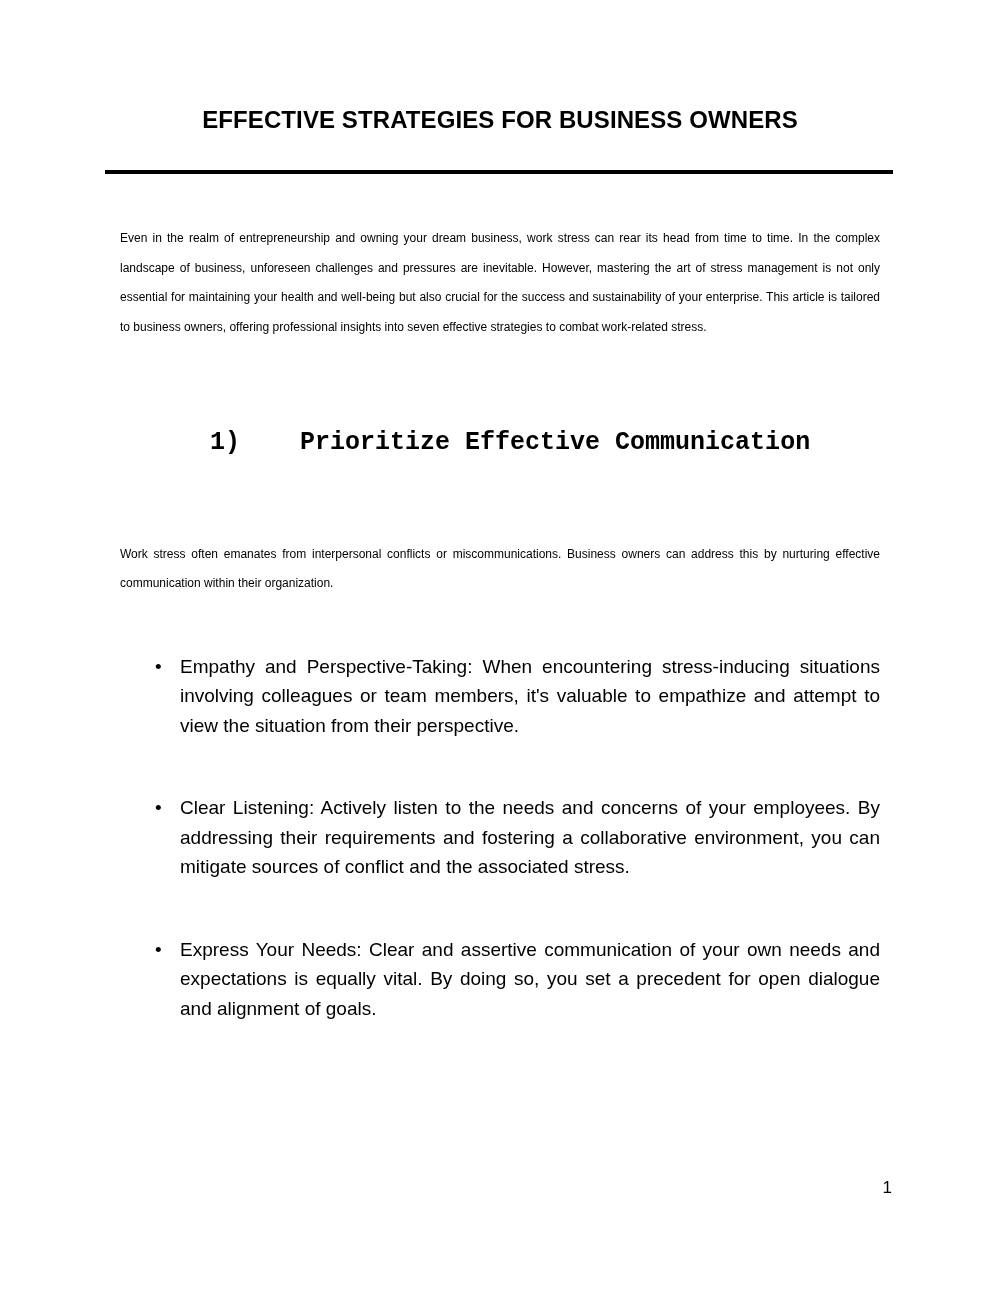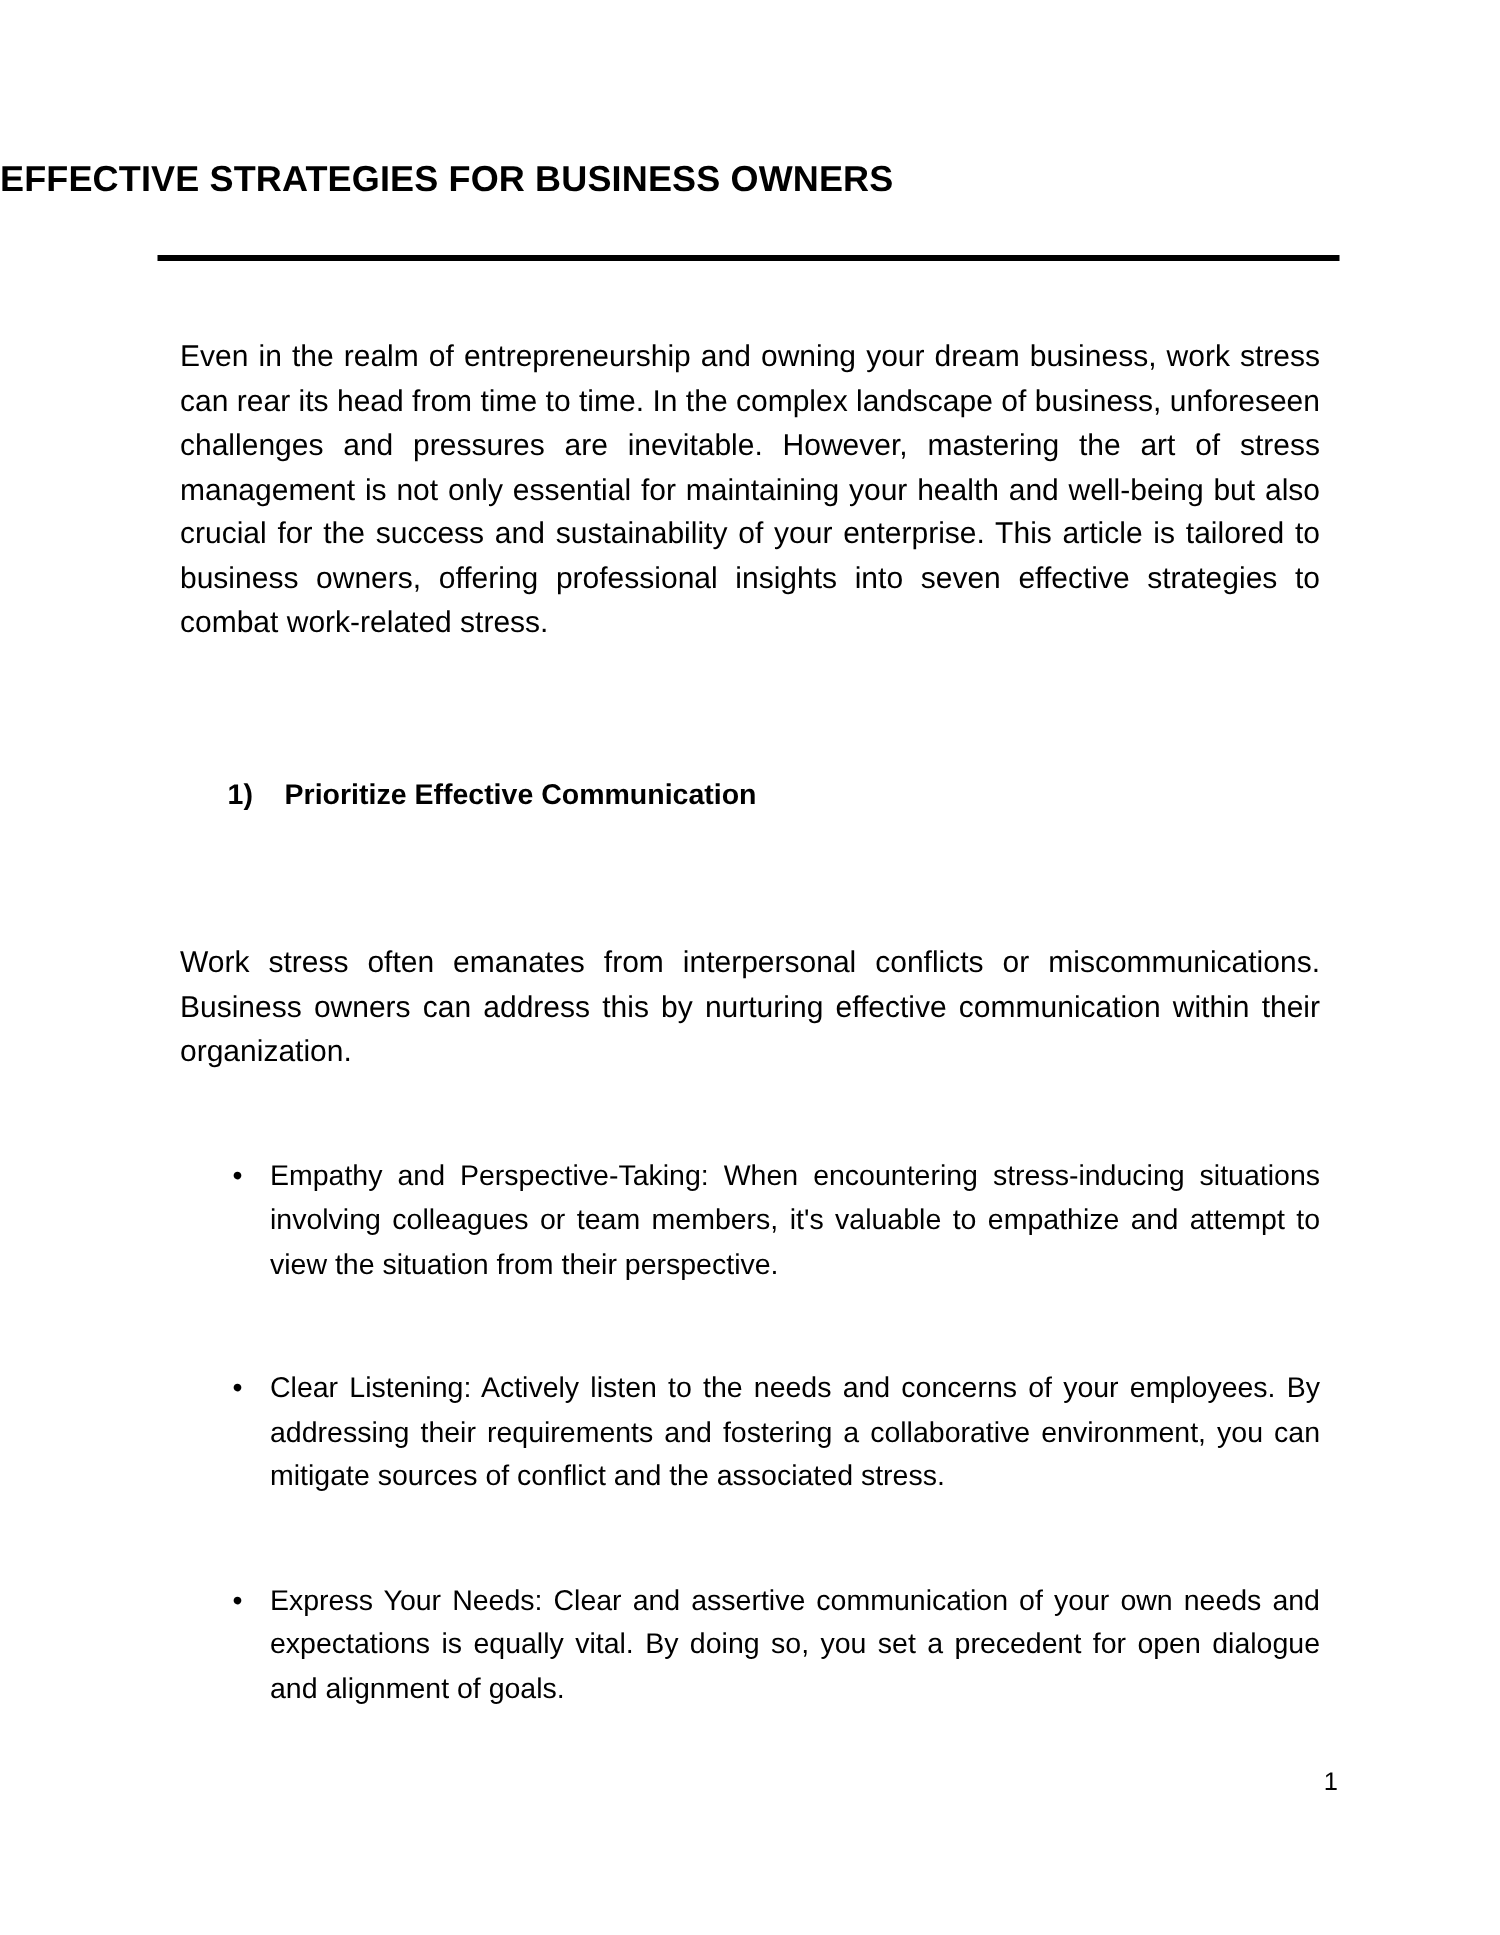--- a/index.html
+++ b/index.html
@@ -22,20 +22,21 @@
     box-sizing: border-box;
     overflow: hidden;
   }
 
   
   .title-block {
     padding-top: 100px;
   }
 
   .title-line {
+    text-align: center;
     font-size: 24px;
     font-weight: bold;
     line-height: 40px;
     letter-spacing: 0.1px;
     color: #000000;
   }
 
   .title-rule {
     width: 788px;
     height: 4px;
@@ -45,40 +46,41 @@
     margin-top: 30px;
   }
 
   
   .content {
     margin-left: 120px;
     width: 760px;
   }
 
   .para {
-    font-size: 20px;
+    font-size: 12px;
     line-height: 29.5px;
     text-align: justify;
     text-justify: inter-word;
     margin: 0;
     color: #000000;
   }
 
   .para-intro {
     margin-top: 50px;
   }
 
   
   .section-heading {
     margin-top: 56px;
-    font-size: 19px;
+    font-size: 25px;
     font-weight: bold;
     line-height: 29.5px;
     color: #000000;
     white-space: pre;
+    font-family: Liberation Mono, monospace;
   }
 
   .para-lead {
     margin-top: 53px;
   }
 
   
   .bullet-list {
     margin: 0;
     padding: 0;

